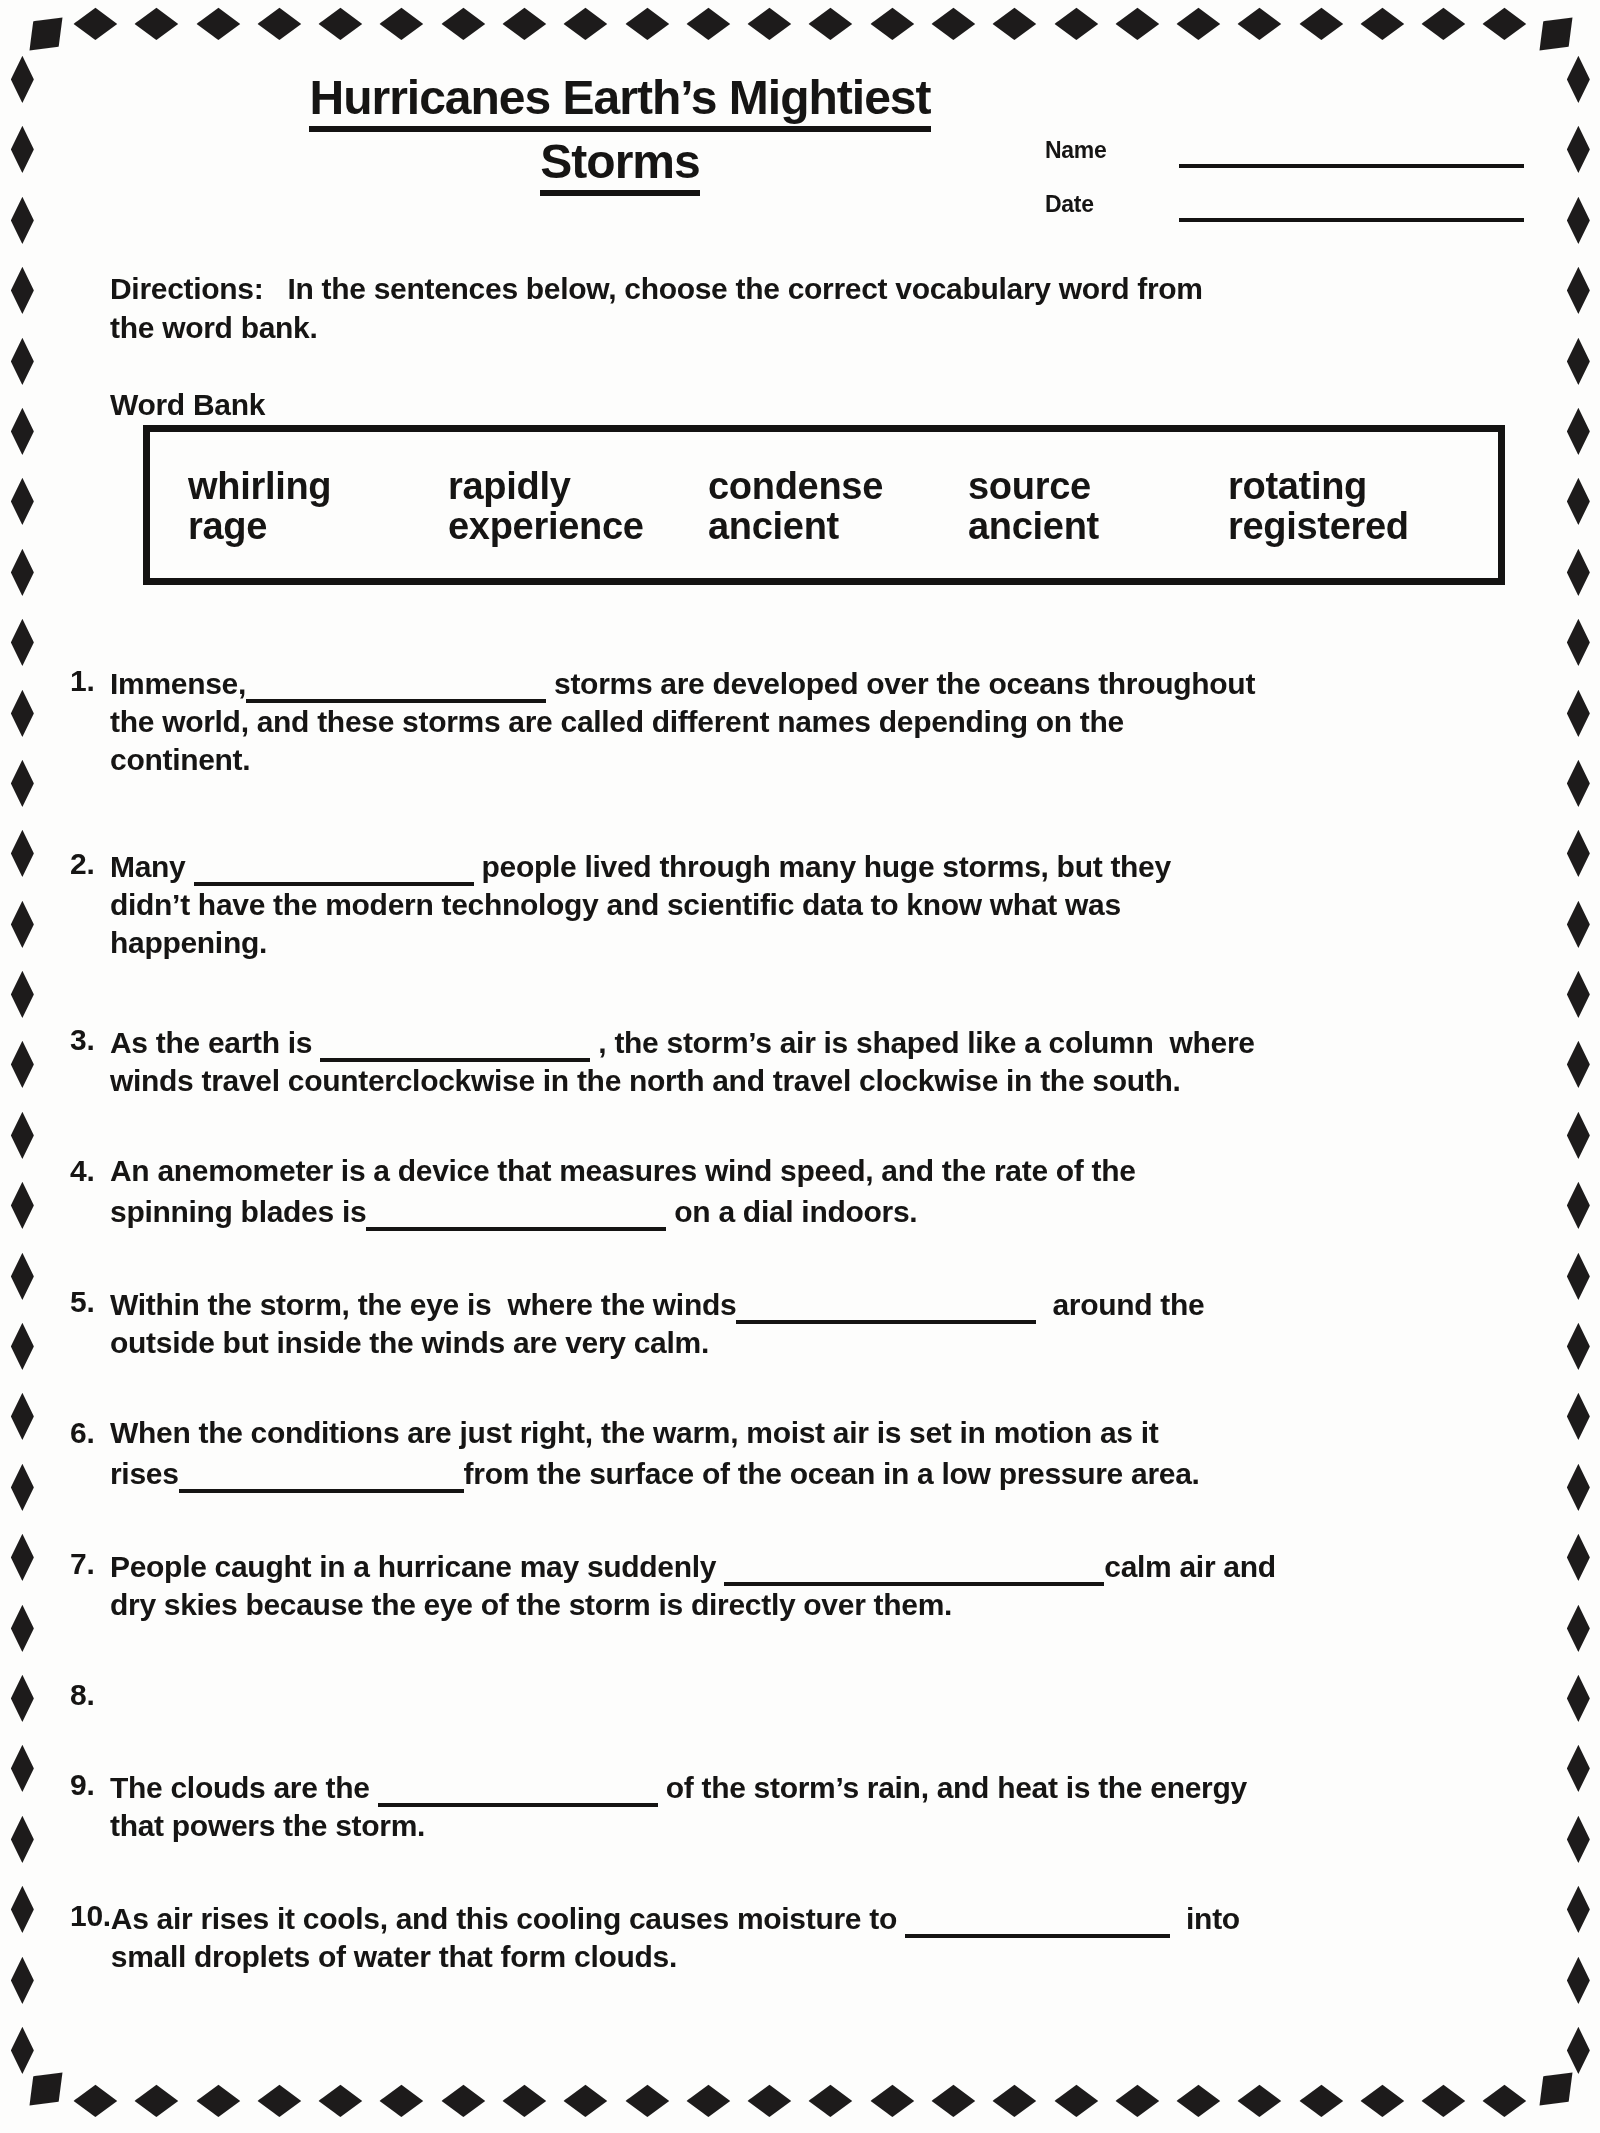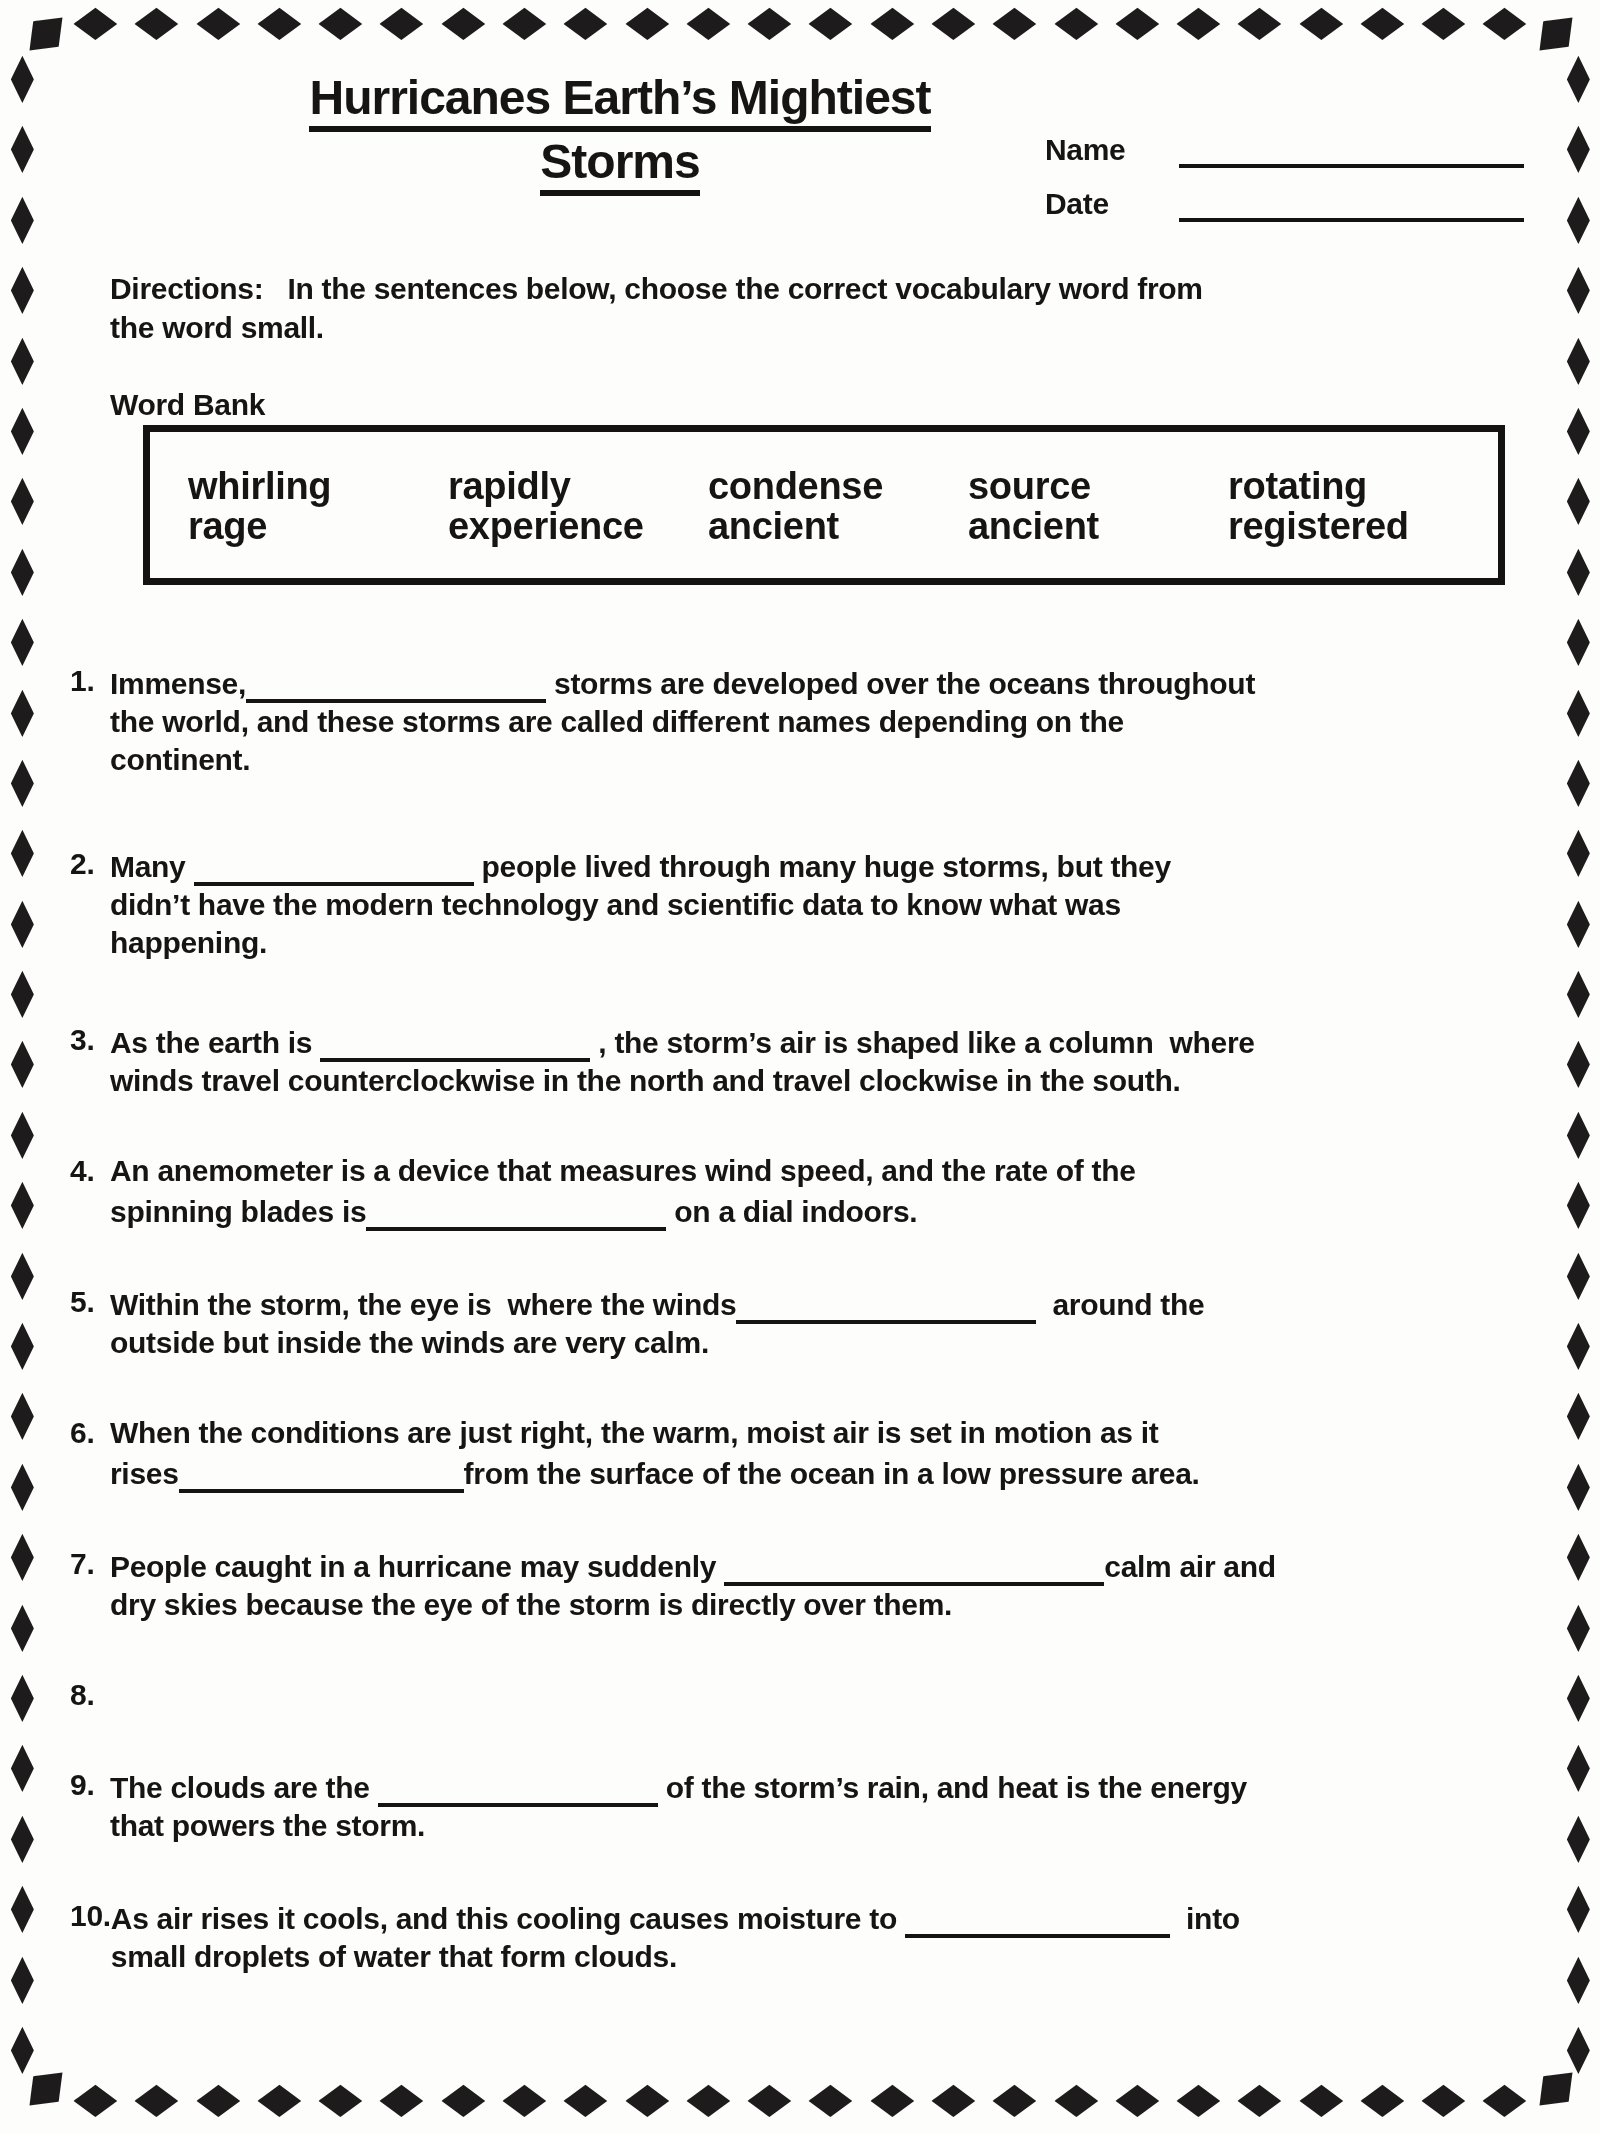--- a/index.html
+++ b/index.html
@@ -48,21 +48,21 @@
   
   .content { position:absolute; left:70px; top:40px; width:1470px; }
 
   .header { position:relative; height:215px;text-decoration:underline; }
   .title {
     position:absolute; left:110px; top:26px; width:880px;
     text-align:center; font-size:48px; line-height:64px;
     letter-spacing:-1px;
   }
   .title .u { border-bottom:6px solid #141312; padding-bottom:2px; }
-  .name-date { position:absolute; left:975px; top:88px; font-size:30px; }
+  .name-date { position:absolute; left:975px; top:88px; font-size:23px; }
   .nd-row { display:flex; align-items:flex-end; margin-bottom:14px; }
   .nd-label { width:120px; line-height:36px; }
   .nd-line { display:inline-block; width:345px; height:36px; border-bottom:4px solid #141312; margin-left:14px; }
 
   .directions { margin:14px 0 0 40px; font-size:30px; line-height:39px; }
 
   .wordbank-label { margin:38px 0 0 40px; font-size:30px; line-height:40px; }
   .wordbank-box {
     margin:0 0 0 73px; width:1300px;
     border:7px solid #141312;
@@ -220,21 +220,21 @@
       </div>
       <div class="nd-row">
         <span class="nd-label">Date</span>
         <span class="nd-line"></span>
       </div>
     </div>
   </div>
 
   <div class="directions">
     <div>Directions:&nbsp;&nbsp; In the sentences below, choose the correct vocabulary word from</div>
-    <div>the word small.</div>
+    <div>the word bank.</div>
   </div>
 
   <div class="wordbank-label">Word Bank</div>
   <div class="wordbank-box">
     <div class="wordbank-grid">
         <div class="wb-word">whirling</div>
         <div class="wb-word">rapidly</div>
         <div class="wb-word">condense</div>
         <div class="wb-word">source</div>
         <div class="wb-word">rotating</div>

